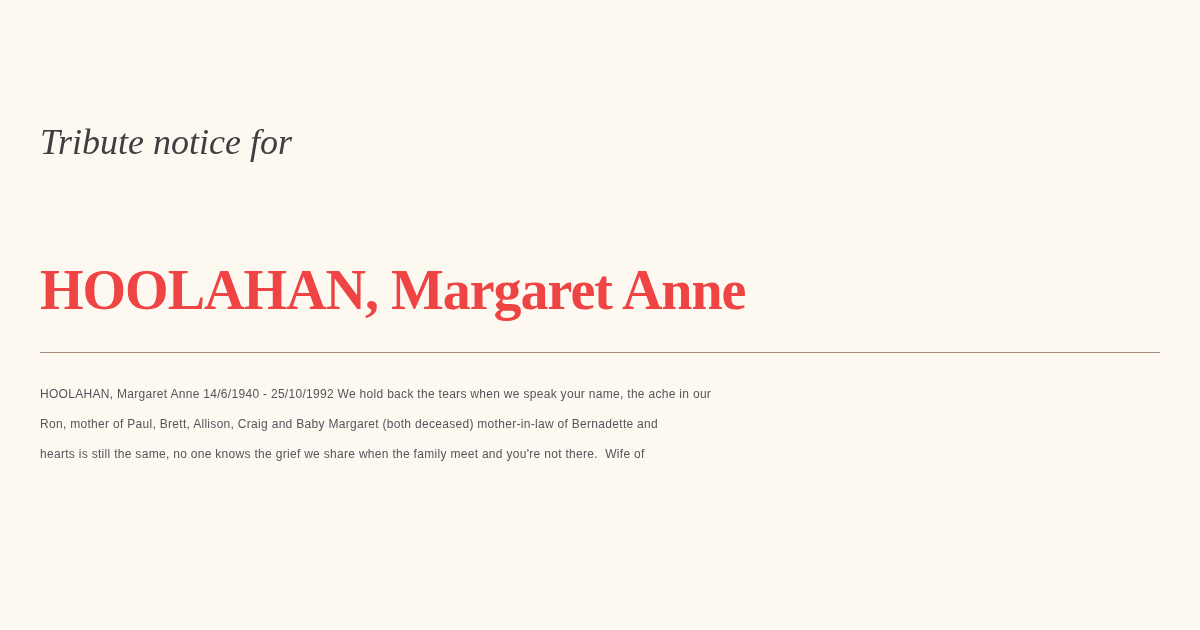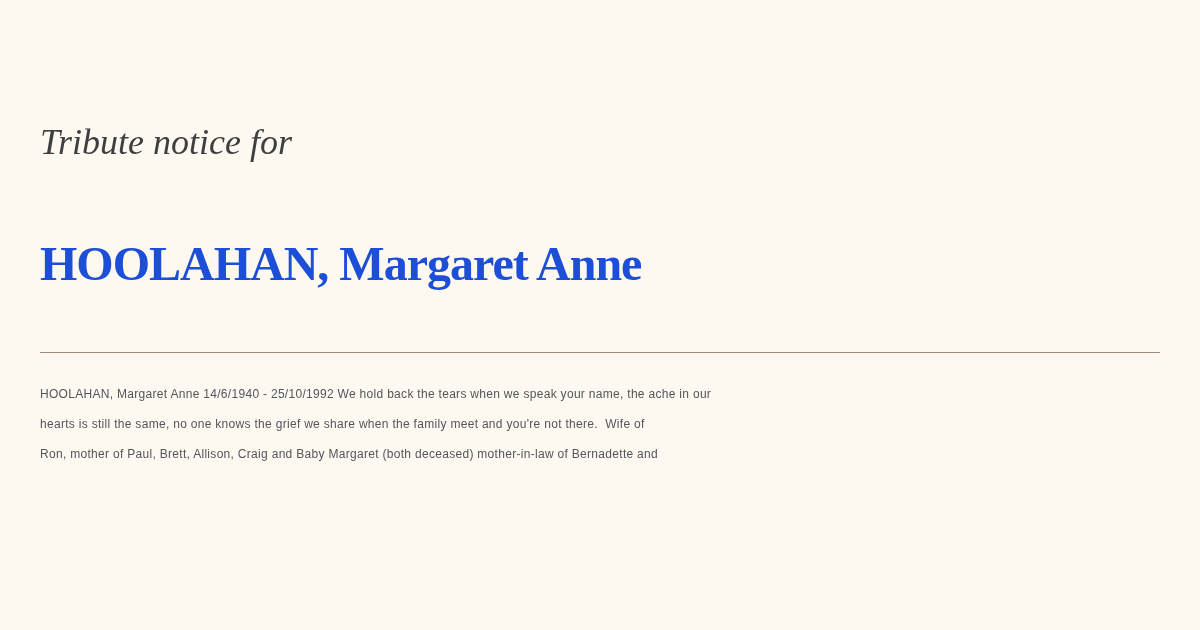--- a/index.html
+++ b/index.html
@@ -36,27 +36,27 @@
     left: 40px;
     font-family: "Liberation Serif", serif;
     font-style: italic;
     font-weight: 400;
     font-size: 36px;
     color: #3F3E40;
     margin-top: 33px;
   }
   .deceased-name {
     position: absolute;
-    top: 204px;
+    top: 220px;
     left: 40px;
     font-family: "Liberation Serif", serif;
     font-weight: 700;
-    font-size: 48px;
+    font-size: 56px;
     letter-spacing: -1px;
-    color: #1d4ed8;
+    color: #ef4444;
     white-space: nowrap;
   }
   .divider {
     position: absolute;
     top: 352px;
     left: 40px;
     width: 1120px;
     height: 1px;
     background: #A28A7B;
   }
@@ -81,17 +81,17 @@
 
 
   <div class="eyebrow">Tribute notice for</div>
 
   <h1 class="deceased-name">HOOLAHAN, Margaret Anne</h1>
 
   <div class="divider"></div>
 
   <div class="obituary">
     <div class="obituary-line">HOOLAHAN, Margaret Anne 14/6/1940 - 25/10/1992 We hold back the tears when we speak your name, the ache in our</div>
+    <div class="obituary-line">Ron, mother of Paul, Brett, Allison, Craig and Baby Margaret (both deceased) mother-in-law of Bernadette and</div>
     <div class="obituary-line">hearts is still the same, no one knows the grief we share when the family meet and you're not there.  Wife of</div>
-    <div class="obituary-line">Ron, mother of Paul, Brett, Allison, Craig and Baby Margaret (both deceased) mother-in-law of Bernadette and</div>
   </div>
 
 </div>
 
 </body></html>

